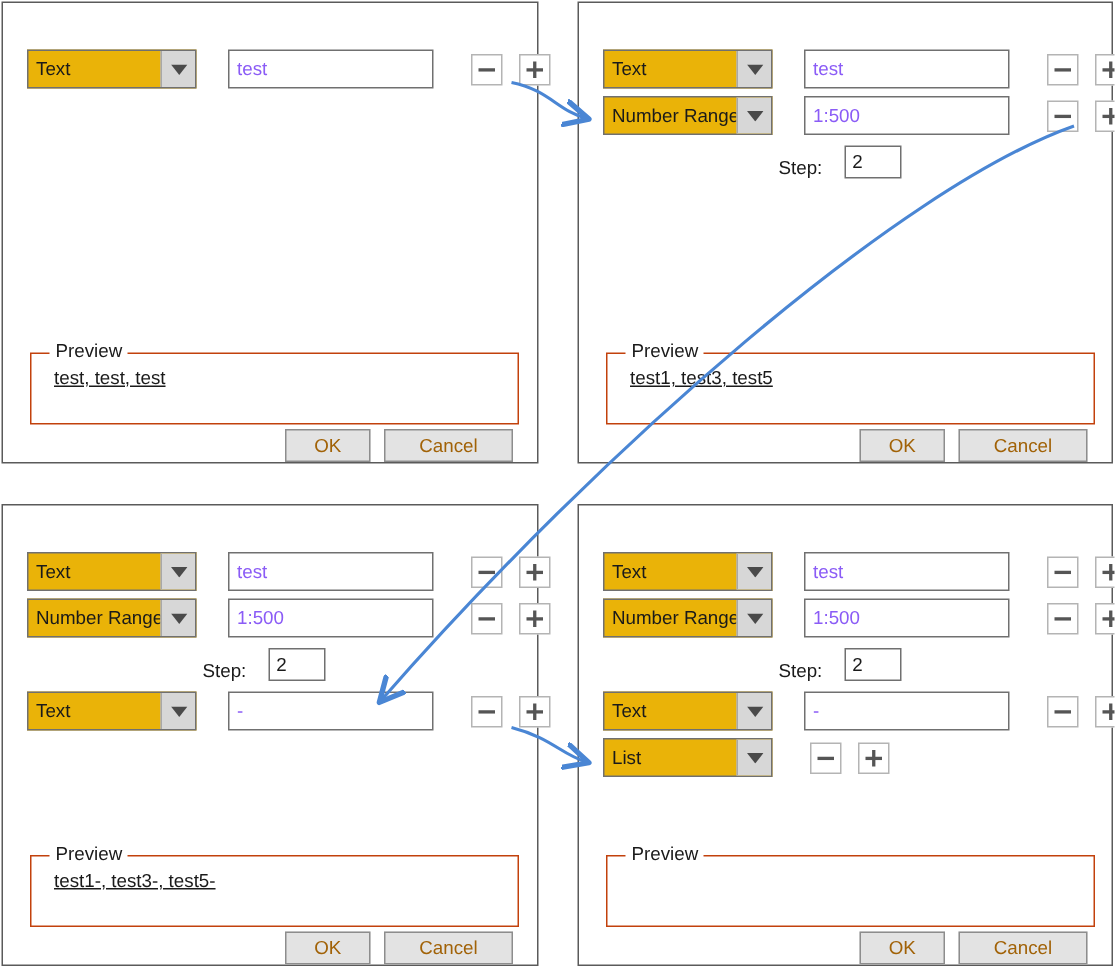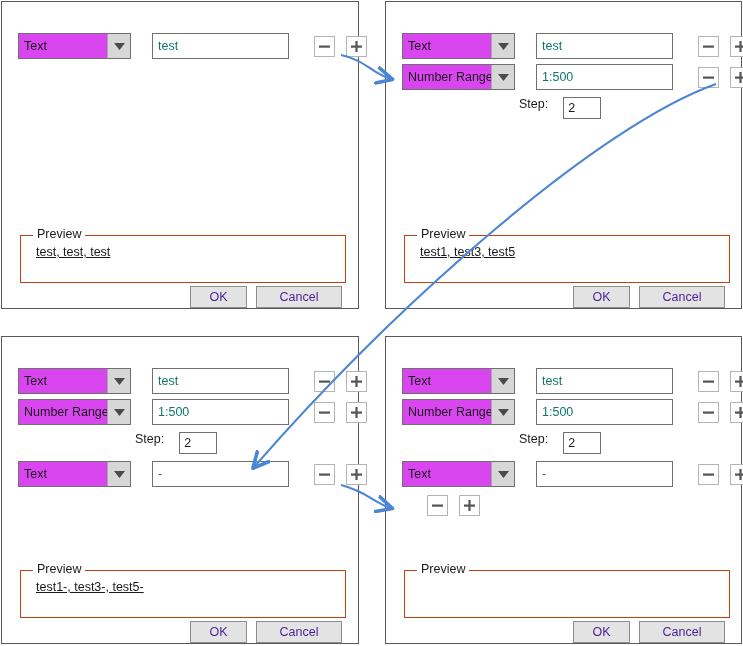--- a/index.html
+++ b/index.html
@@ -40,21 +40,21 @@
   .row.r0{top:31px;}
   .row.r1{top:62px;}
   .row.r2{top:124px;}
   .row.r3{top:155px;}
 
   
   .combo{
     box-sizing:border-box;
     width:113px;height:26px;
     border:1px solid #707070;
-    background:#d946ef;
+    background:#eab308;
     display:flex;align-items:center;
     position:relative;
   }
   .combo .combo-label{
     flex:1 1 auto;
     padding-left:5px;
     font-size:12.5px;
     color:#1a1a1a;
     white-space:nowrap;
     overflow:hidden;
@@ -71,21 +71,21 @@
 
   
   .txt{
     box-sizing:border-box;
     width:137px;height:26px;
     margin-left:21px;
     border:1px solid #707070;
     background:#ffffff;
     padding-left:5px;
     font-size:12.5px;
-    color:#0f766e;
+    color:#8b5cf6;
     line-height:24px;
     white-space:nowrap;
     overflow:hidden;
   }
 
   
   .pm{
     box-sizing:border-box;
     width:21px;height:21px;
     border:1px solid #b4b4b4;
@@ -96,21 +96,21 @@
   .pm.minus{margin-left:25px;}
   .pm.plus{margin-left:11px;}
   .pm svg{display:block;}
 
   
   .steprow{
     position:absolute;
     left:133px;
     top:95px;
     display:flex;
-    align-items:flex-start;
+    align-items:flex-end;
   }
   .steprow .step-label{
     font-size:12.5px;color:#1a1a1a;
   }
   .steprow .step-input{
     box-sizing:border-box;
     margin-left:15px;
     width:38px;height:22px;
     border:1px solid #707070;
     background:#ffffff;
@@ -152,21 +152,21 @@
     right:16px;
     top:284px;
     display:flex;
   }
   .btn{
     box-sizing:border-box;
     width:57px;height:22px;
     border:1px solid #8d8d8d;
     background:#e3e3e3;
     font-size:12.5px;
-    color:#4c1d95;
+    color:#a16207;
     display:flex;align-items:center;justify-content:center;
     font-family:"Liberation Sans", sans-serif;
     padding:0;
   }
   .btn.cancel{margin-left:9px;width:86px;}
 
   
   #arrows{
     position:absolute;
     left:0;top:0;
@@ -446,20 +446,28 @@
         </div>
         <div class="pm plus">
           <svg width="13" height="13" viewBox="0 0 13 13">
               <rect x="1" y="5.5" width="11" height="2.2" fill="#555"></rect>
               <rect x="5.4" y="1" width="2.2" height="11" fill="#555"></rect>
             </svg>
         </div>
       </div>
 
       <div class="row r3">
+        <div class="combo">
+          <span class="combo-label">List</span>
+          <span class="combo-arrow">
+            <svg width="11" height="7" viewBox="0 0 11 7">
+                <polygon points="0,0 11,0 5.5,7" fill="#4a4a4a"></polygon>
+              </svg>
+          </span>
+        </div>
         <div class="pm minus">
           <svg width="13" height="13" viewBox="0 0 13 13">
               <rect x="1" y="5.5" width="11" height="2.2" fill="#555"></rect>
             </svg>
         </div>
         <div class="pm plus">
           <svg width="13" height="13" viewBox="0 0 13 13">
               <rect x="1" y="5.5" width="11" height="2.2" fill="#555"></rect>
               <rect x="5.4" y="1" width="2.2" height="11" fill="#555"></rect>
             </svg>

